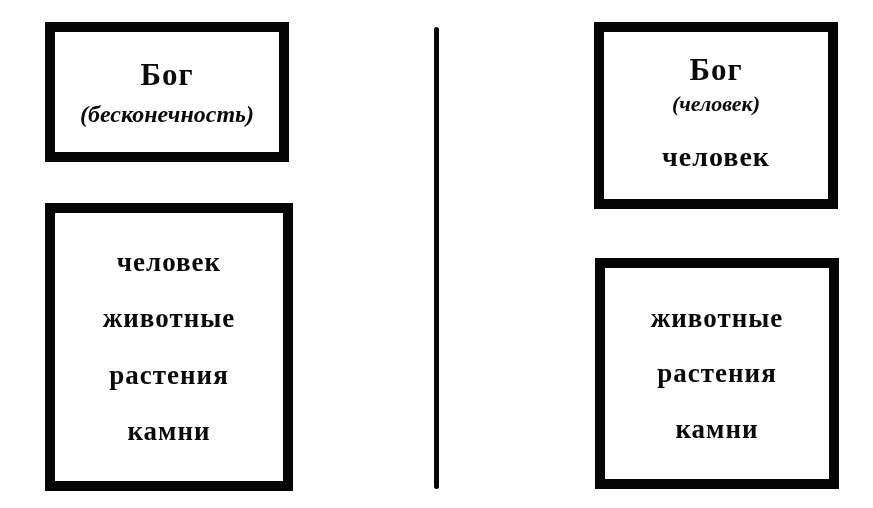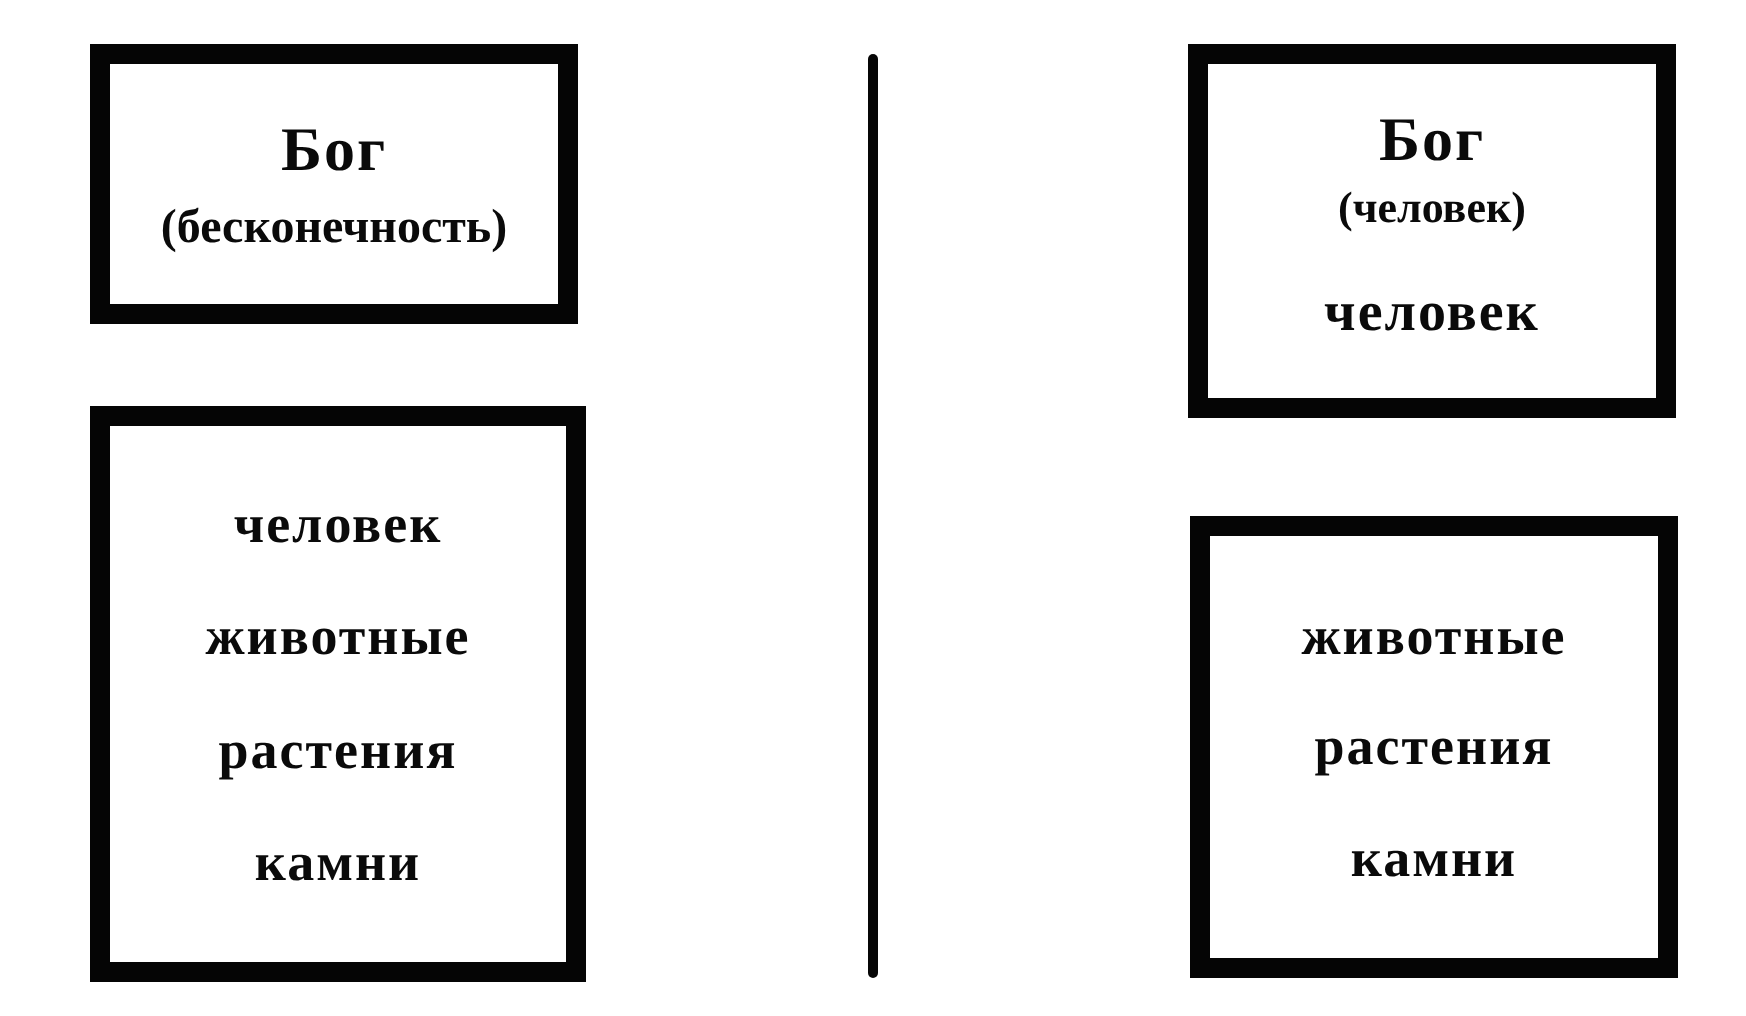--- a/index.html
+++ b/index.html
@@ -54,20 +54,21 @@
     font-size: 31px;
     font-weight: bold;
     line-height: 1;
     letter-spacing: 1px;
   }
   .god-qualifier {
     font-size: 24px;
     font-weight: bold;
     line-height: 1;
     margin-top: 12px;
+    font-style: italic;
   }
   .box-right-top .god-qualifier {
     font-size: 22px;
     margin-top: 8px;
   }
   .companion {
     font-size: 28px;
     font-weight: bold;
     line-height: 1;
     margin-top: 28px;

